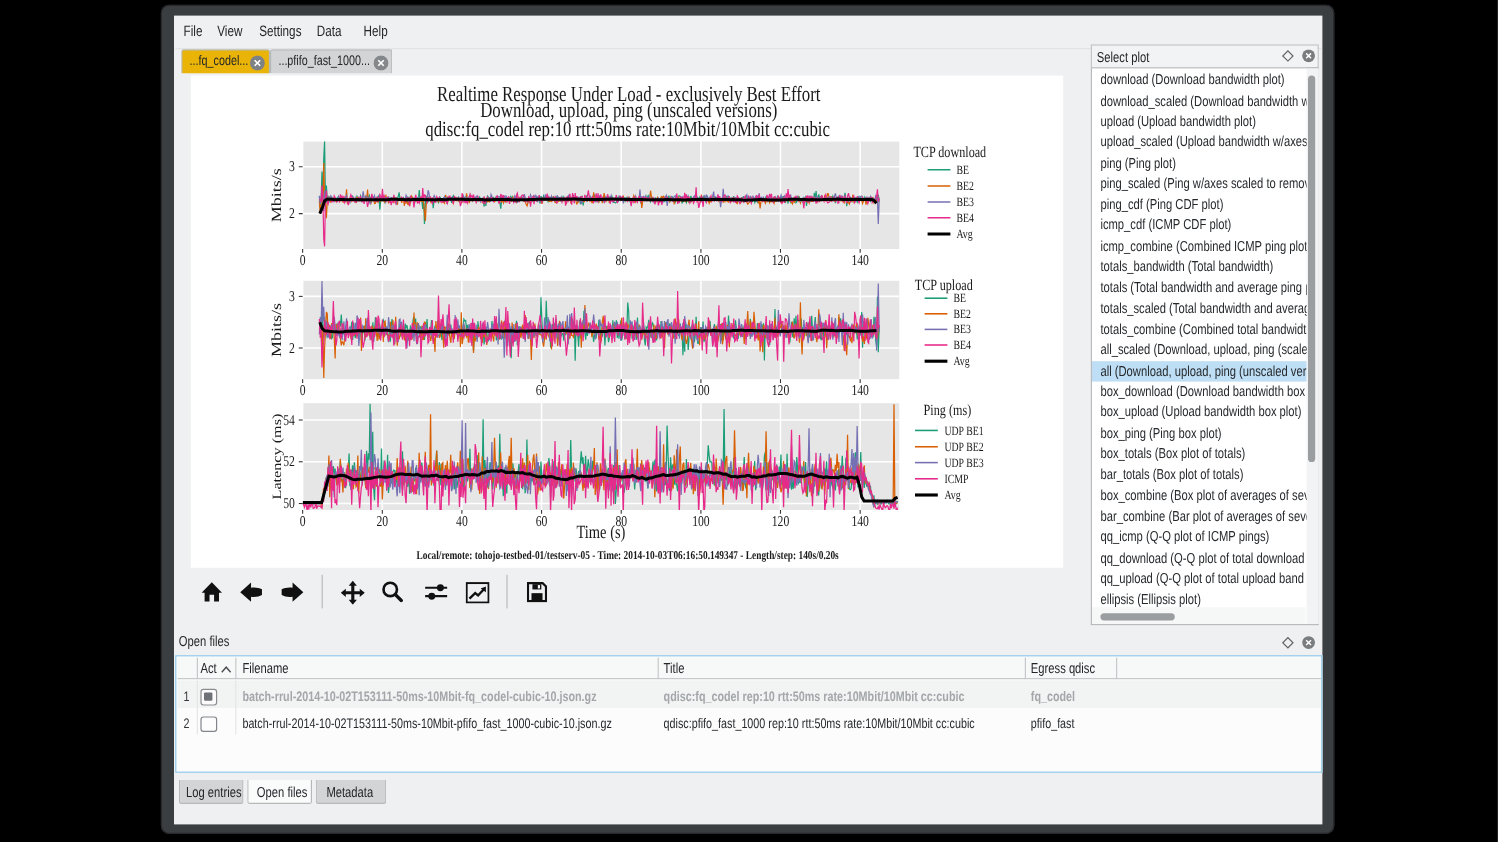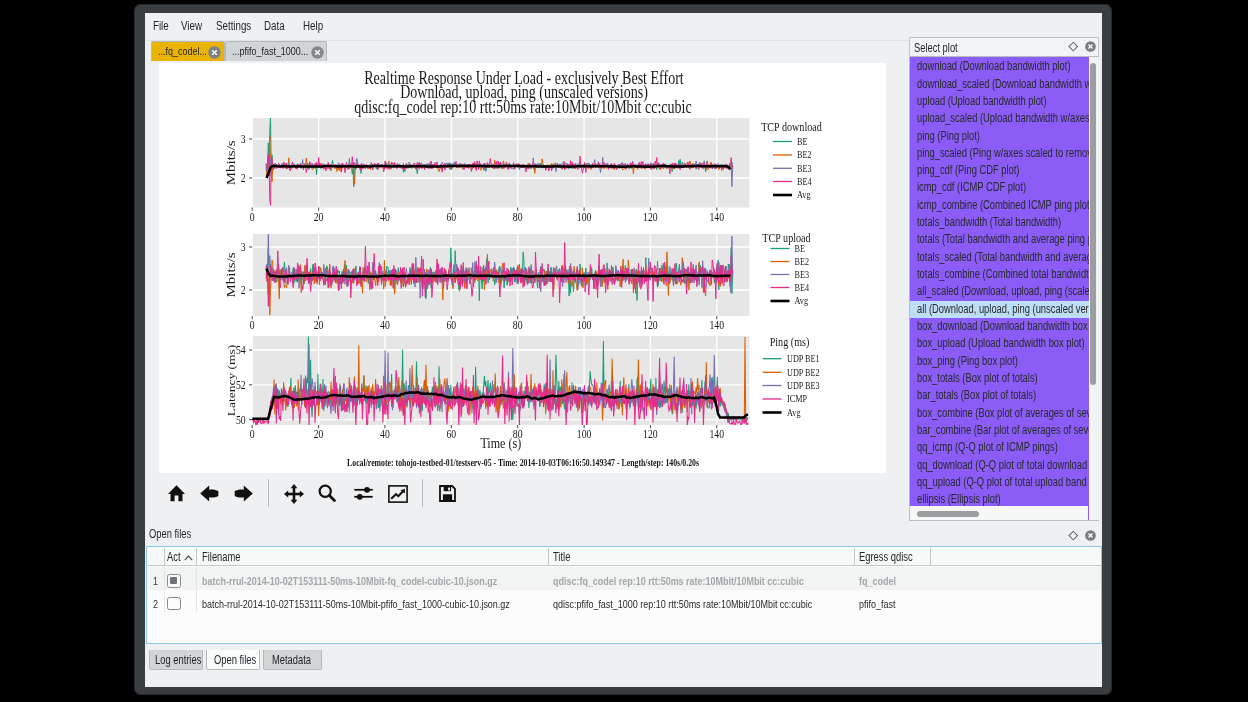--- a/index.html
+++ b/index.html
@@ -11,21 +11,21 @@
 #content { position:absolute; left:145px; top:13px; width:957px; height:674px;
   background:#eff0f1; overflow:hidden; }
 .menu { position:absolute; top:19px; font-size:12.5px; color:#232629;
   display:inline-block; transform:scaleX(0.78); transform-origin:0 50%; }
 .tab { position:absolute; top:41px; height:20px; font-size:12px; color:#232629;
   border:1px solid #b6b9bb; border-bottom:none; border-radius:2px 2px 0 0; }
 .tab .txt { position:absolute; left:5.5px; top:3px; font-size:11.5px; display:inline-block;
   transform:scaleX(0.78); transform-origin:0 50%; white-space:nowrap; }
 .tab .cl { position:absolute; top:3.5px; width:13px; height:13px; }
 #plist { position:absolute; left:909px; top:56px; width:180px; height:465px;
-  background:#8b5cf6; overflow:hidden; }
+  background:#ffffff; overflow:hidden; }
 #plistborder { position:absolute; left:909px; top:56px; width:190px; height:465px;
   border:1px solid #b9bcbe; }
 .li { position:relative; height:17.34px; line-height:17.34px; padding-left:8px;
   font-size:12px; color:#26292c; white-space:nowrap; }
 .li > span { display:inline-block; transform:scaleX(0.78); transform-origin:0 50%; }
 .li.sel { background:#bedef5; }
 .btab { position:absolute; top:650px; height:20px; background:#d2d4d5;
   border:1px solid #b6b9bb; border-top:none; border-radius:0 0 2px 2px;
   font-size:12px; color:#232629; }
 .btab .txt { position:absolute; left:4.5px; top:3px; display:inline-block;

